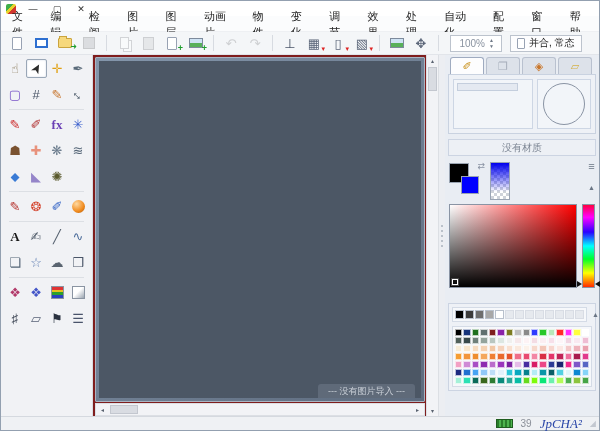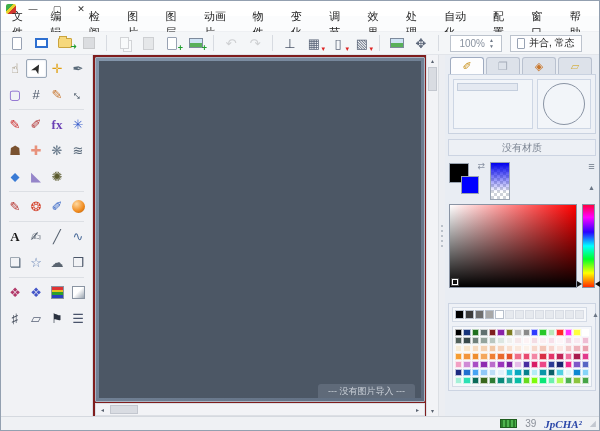--- a/index.html
+++ b/index.html
@@ -117,21 +117,21 @@
   .qsw{width:9px;height:9px;border:1px solid #b8c0cc}
   .qsw.qempty{background:#e6e9ee;border-color:#d8dce4}
   .qicons{display:flex;align-items:center;gap:6px;margin-left:5px;color:#6a7584}
   .pgrid{margin-top:4px;display:grid;grid-template-columns:repeat(16,1fr);gap:1px;background:#f6f8fb;border:1px solid #d4dbe6;padding:2px}
   .psw{height:7px;border:1px solid rgba(255,255,255,.7)}
 
   
   .statusbar{height:14px;background:#eff1f4;border-top:1px solid #d5d9df;display:flex;align-items:center;justify-content:flex-end;gap:8px;padding-right:3px;flex:none}
   .chip{width:17px;height:9px;border:1px solid #1e5c1e;background:repeating-linear-gradient(90deg,#2a7d2a 0 2px,#4db34d 2px 4px)}
   .memval{font-size:10px;color:#8a8f98}
-  .brand{font-size:11px;font-weight:bold;font-style:italic;color:#2a46a8;font-family:"Liberation Serif","DejaVu Serif",serif}
+  .brand{font-size:13px;font-weight:normal;font-style:italic;color:#2a46a8;font-family:"Liberation Serif","DejaVu Serif",serif}
   .grip{font-size:8px;color:#c3c8d0}
 </style>
 </head>
 <body>
 
 <div class="app">
 
   <div class="titlebar">
     <span class="app-ico"></span>
     <div class="wctl">

